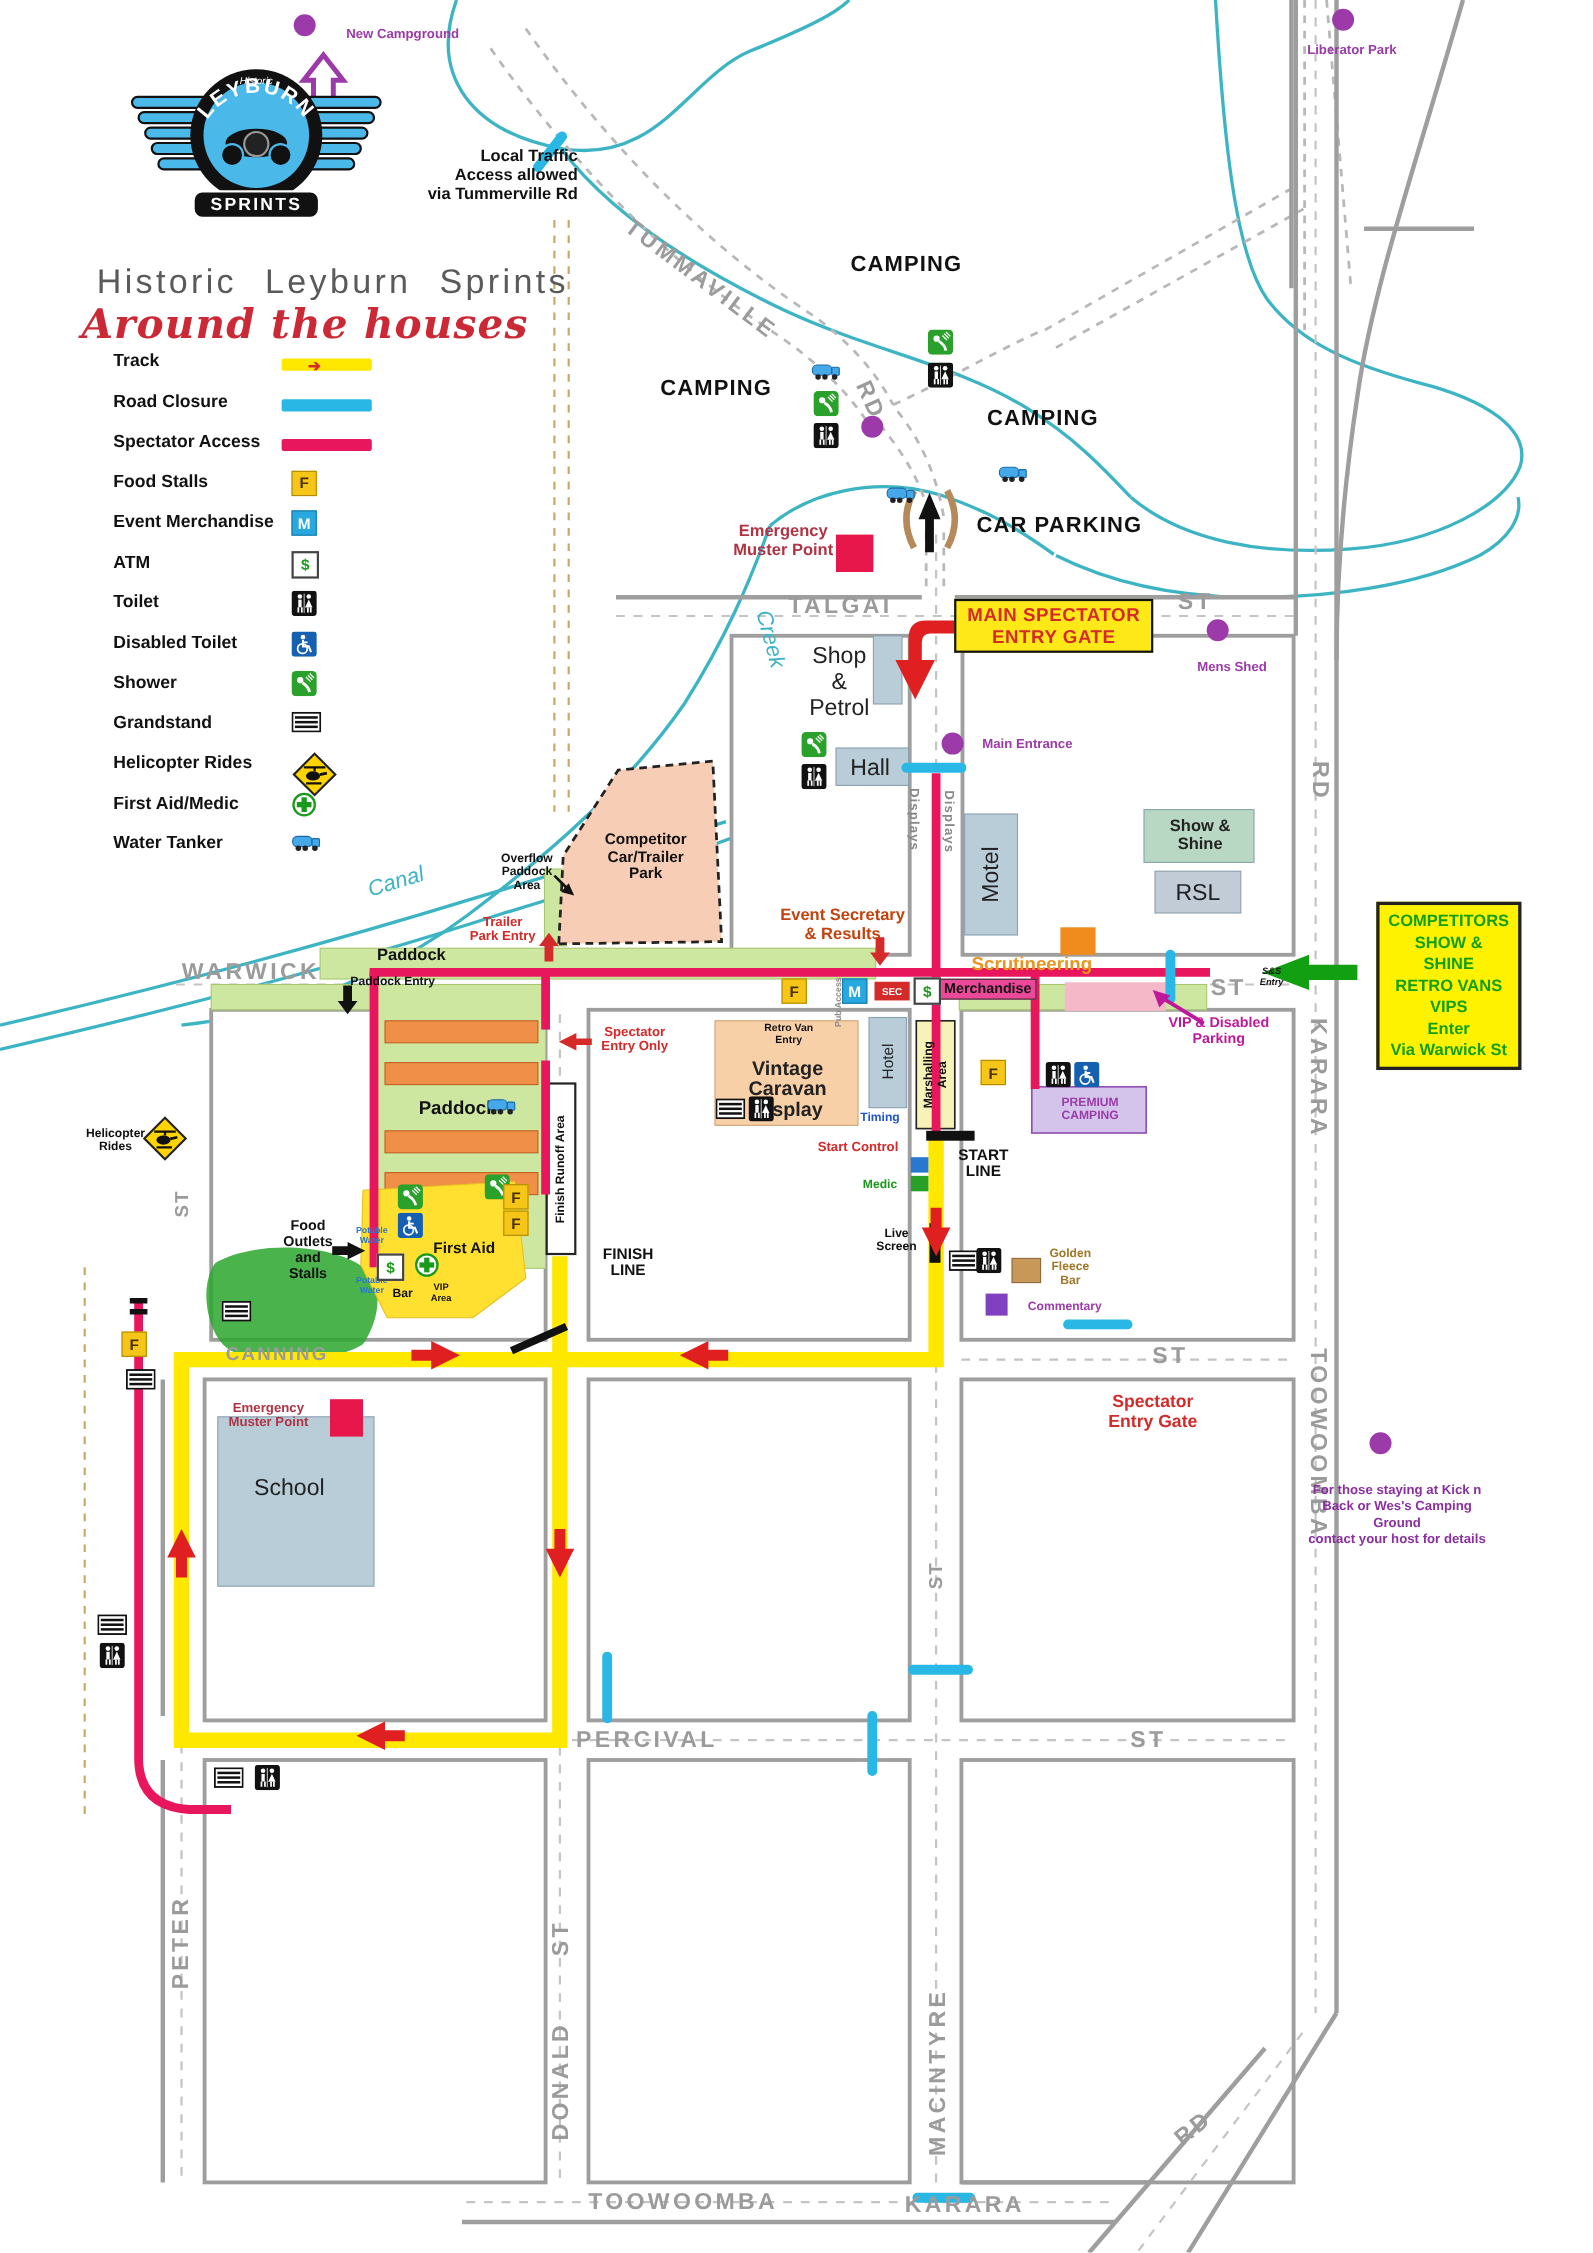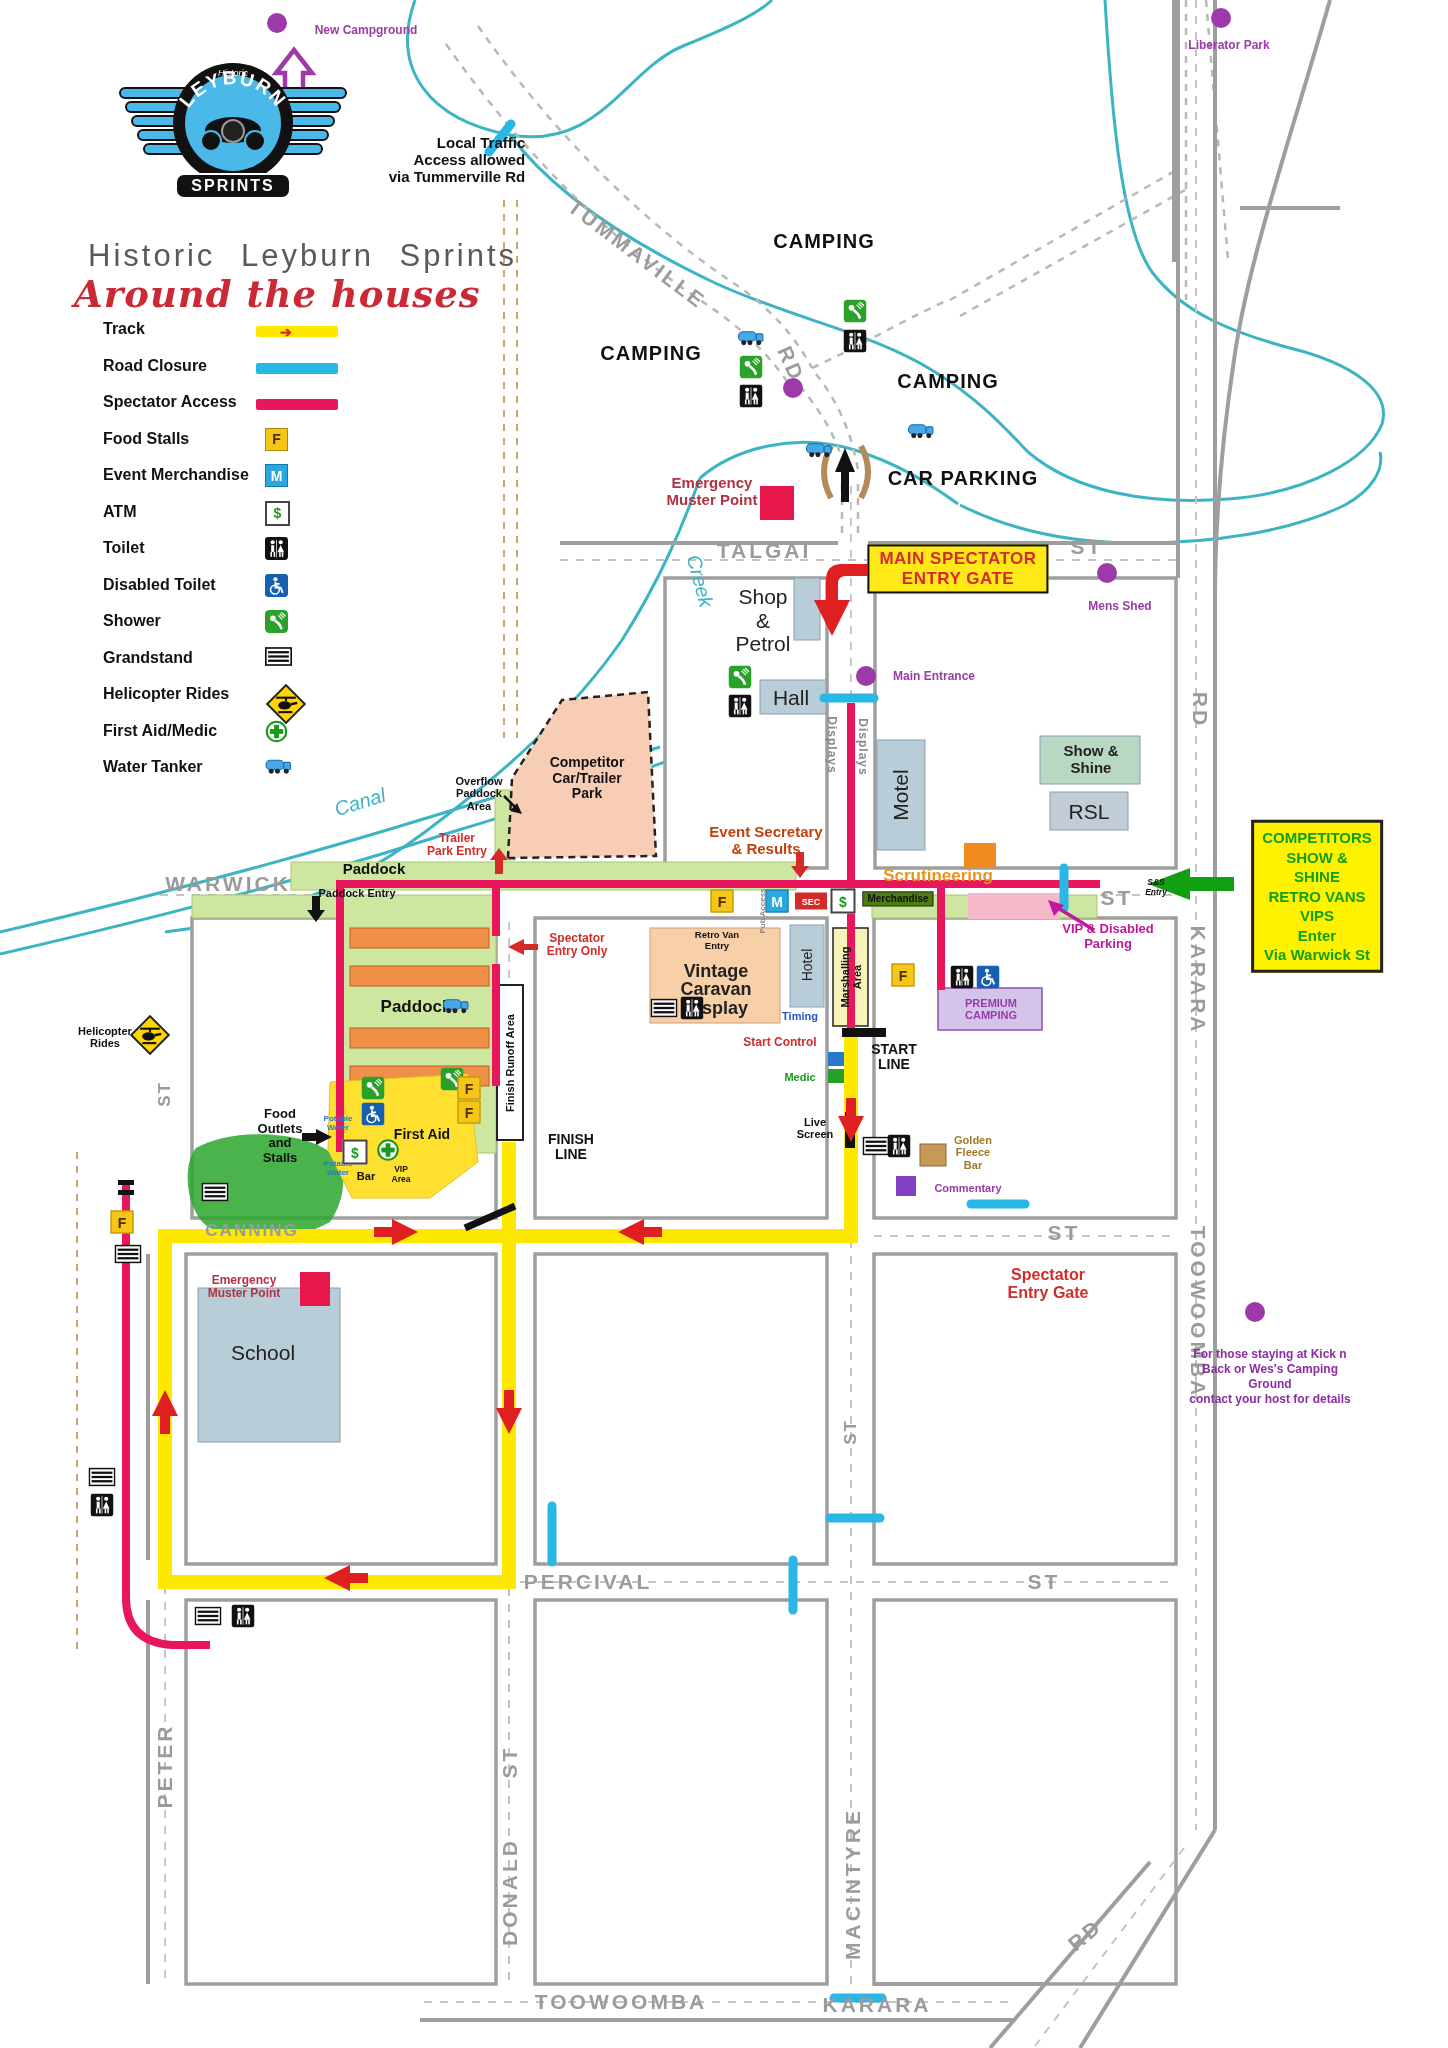--- a/index.html
+++ b/index.html
@@ -33,21 +33,21 @@
   .orange{color:#e8941e;font-weight:bold;font-size:17px;}
   .tan{color:#a07828;font-weight:bold;font-size:11px;}
   .blue{color:#2255cc;font-weight:bold;font-size:11px;}
   .green{color:#1a9a1a;font-weight:bold;font-size:11px;}
   .water{color:#3cb4c4;font-style:italic;font-size:20px;}
   .tiny{color:#111;font-weight:bold;font-size:8.5px;}
   .tiny2{color:#111;font-weight:bold;font-size:9.5px;}
   .bluetiny{color:#2878d0;font-weight:bold;font-size:8px;}
   .greysm{color:#888;font-weight:bold;font-size:12px;letter-spacing:1px;}
   .greysm2{color:#888;font-weight:bold;font-size:8px;}
-  .chip{color:#111;font-weight:bold;font-size:10px;background:#4d7c0f;border:1px solid #333;padding:1px 4px;}
+  .chip{color:#111;font-weight:bold;font-size:13px;background:#ec4899;border:1px solid #333;padding:1px 4px;}
   .gatebox{color:#d42a2a;font-weight:bold;font-size:17px;background:#ffe818;border:2px solid #111;
            padding:3px 10px;line-height:1.15;letter-spacing:.5px;}
   .compbox{color:#12a012;font-weight:bold;font-size:15px;background:#fff200;border:3px solid #222;
            padding:5px 8px;line-height:1.3;}
   .note{color:#8b2fa0;font-weight:bold;font-size:12px;line-height:1.25;}
   
   #title{position:absolute;left:88px;top:238px;color:#5a5a5a;font-size:31px;letter-spacing:3px;word-spacing:14px;}
   #subtitle{position:absolute;left:74px;top:272px;color:#cc2936;font-size:37px;font-weight:bold;
             font-style:italic;font-family:"DejaVu Serif",serif;letter-spacing:1px;}
   

